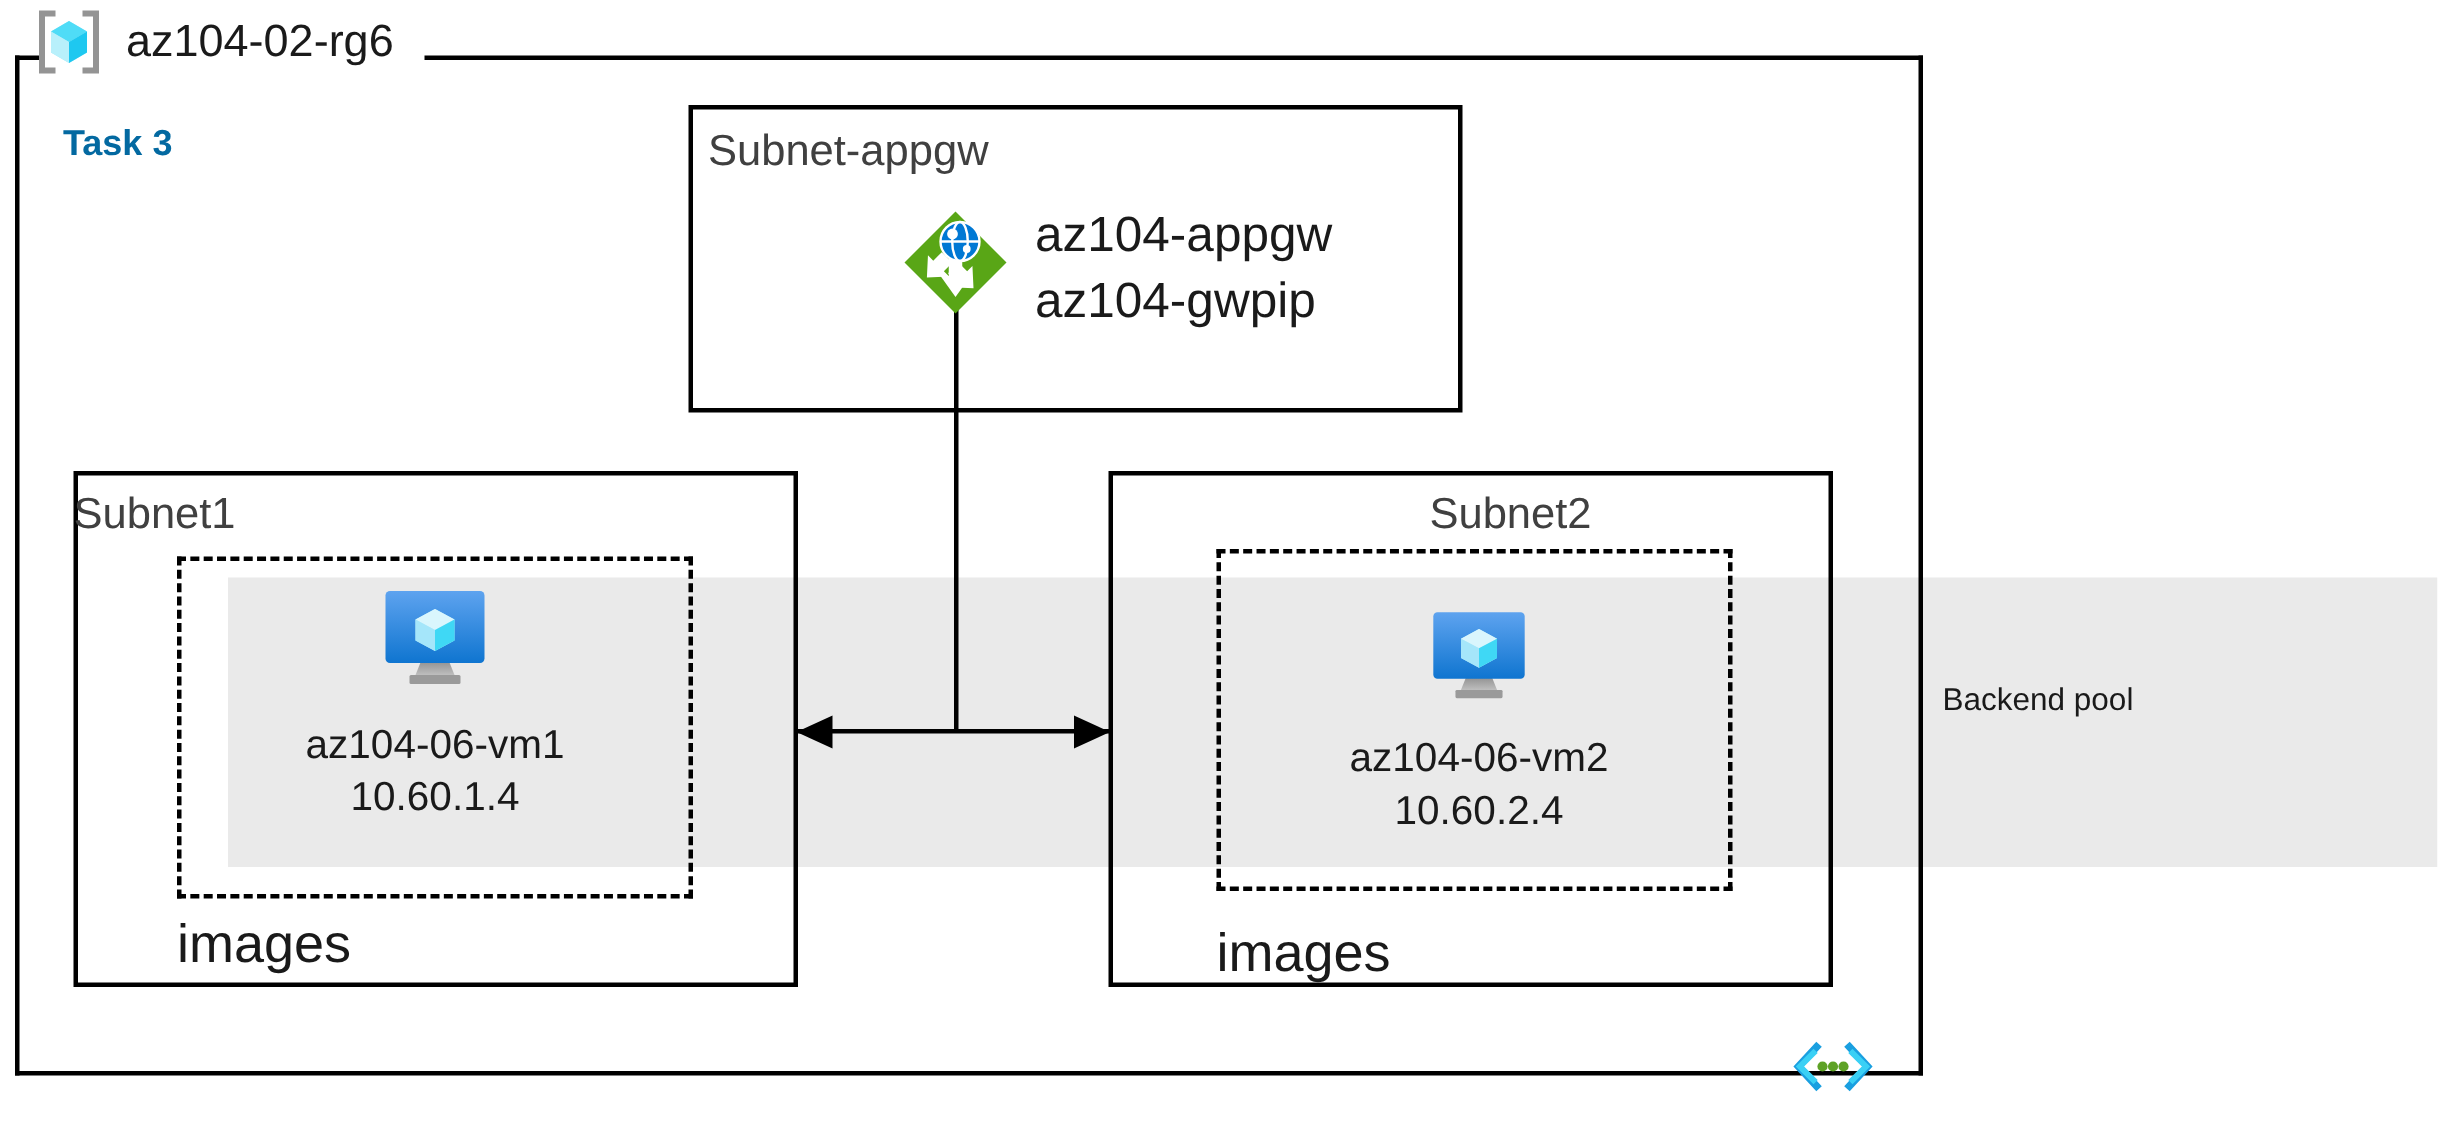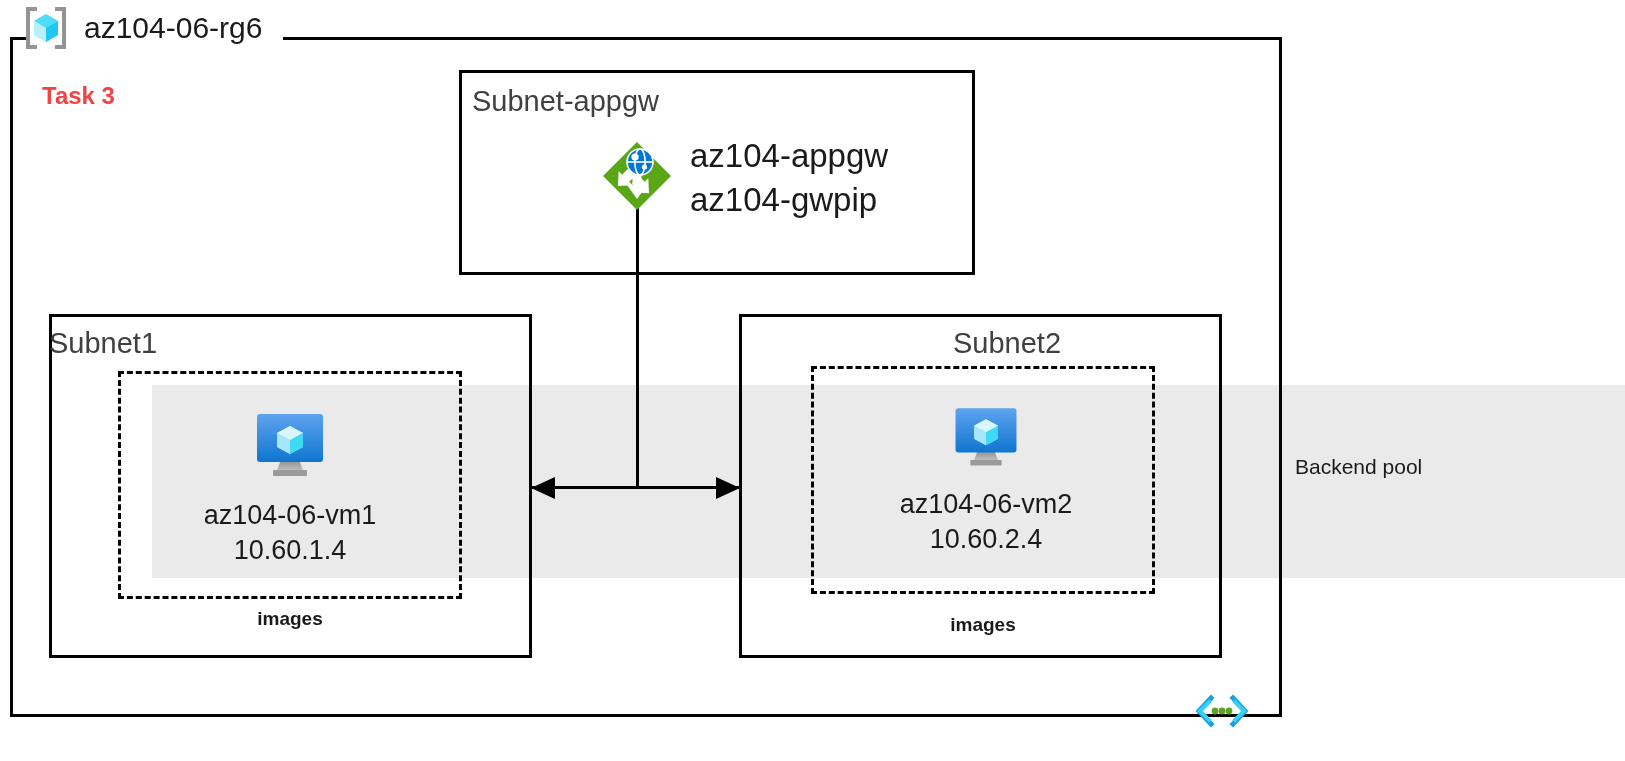--- a/index.html
+++ b/index.html
@@ -37,21 +37,21 @@
     position:absolute;left:22px;top:6px;width:48px;height:44px;z-index:4;
   }
   .rg-title{
     position:absolute;left:84px;top:8px;font-size:30px;line-height:40px;
     color:#1a1a1a;white-space:nowrap;z-index:4;
   }
 
   
   .task-label{
     position:absolute;left:42px;top:82px;font-size:24px;font-weight:bold;
-    color:#ef4444;white-space:nowrap;z-index:5;
+    color:#0369a1;white-space:nowrap;z-index:5;
   }
 
   
   .subnet{
     position:absolute;border:3px solid #000;box-sizing:border-box;
     background:transparent;z-index:3;
   }
   .subnet-appgw{left:459px;top:70px;width:516px;height:205px;}
   .subnet1{left:49px;top:314px;width:483px;height:344px;}
   .subnet2{left:739px;top:314px;width:483px;height:344px;}
@@ -65,29 +65,29 @@
   .t-sub2{left:739px;top:328px;width:536px;text-align:center;}
 
   
   .dashed-box{
     position:absolute;border:3px dashed #000;box-sizing:border-box;z-index:4;
   }
   .dash1{left:118px;top:371px;width:344px;height:228px;}
   .dash2{left:811px;top:366px;width:344px;height:228px;}
 
   .dashed-caption{
-    position:absolute;font-size:19px;line-height:1.1;color:#1a1a1a;
-    white-space:nowrap;z-index:6;text-align:center;font-weight:bold;
+    position:absolute;font-size:36px;line-height:1.1;color:#1a1a1a;
+    white-space:nowrap;z-index:6;
   }
   .cap1{left:118px;top:609px;width:344px;}
   .cap2{left:811px;top:615px;width:344px;}
 
   
   .vm-node{position:absolute;z-index:6;text-align:center;}
-  .vm1{left:170px;top:404px;width:240px;text-align:center;}
+  .vm1{left:170px;top:384px;width:240px;text-align:center;}
   .vm2{left:866px;top:399px;width:240px;}
   .vm-icon{width:auto;height:auto;display:block;margin:0 auto 12px auto;}
   .vm-text{font-size:27px;line-height:1.28;color:#1a1a1a;white-space:nowrap;}
 
   
   .appgw-node{position:absolute;left:600px;top:134px;z-index:6;display:flex;align-items:center;}
   .appgw-labels{margin-left:16px;font-size:33px;line-height:1.32;color:#1a1a1a;white-space:nowrap;}
 
   
   .conn-vert{
@@ -125,21 +125,21 @@
   <div class="rg-icon">
     <svg width="48" height="44" viewBox="0 0 48 44">
       <path d="M13 3 L6 3 L6 41 L13 41" fill="none" stroke="#949494" stroke-width="4" stroke-linecap="square"></path>
       <path d="M35 3 L42 3 L42 41 L35 41" fill="none" stroke="#949494" stroke-width="4" stroke-linecap="square"></path>
       <polygon points="24,8 36,15 36,29 24,36 12,29 12,15" fill="#9fe9f8"></polygon>
       <polygon points="24,8 36,15 24,22 12,15" fill="#4fdcf7"></polygon>
       <polygon points="24,22 36,15 36,29 24,36" fill="#1ec8f0"></polygon>
       <polygon points="24,22 12,15 12,29 24,36" fill="#b8f0fb"></polygon>
     </svg>
   </div>
-  <div class="rg-title">az104-06-rg6</div>
+  <div class="rg-title">az104-02-rg6</div>
 
   <div class="task-label">Task 3</div>
 
   <div class="subnet subnet-appgw"></div>
   <div class="subnet-title t-appgw">Subnet-appgw</div>
 
   <div class="appgw-node">
     <span>
       <svg width="74" height="74" viewBox="0 0 74 74">
         <polygon points="37,3 71,37 37,71 3,37" fill="#59a616"></polygon>

